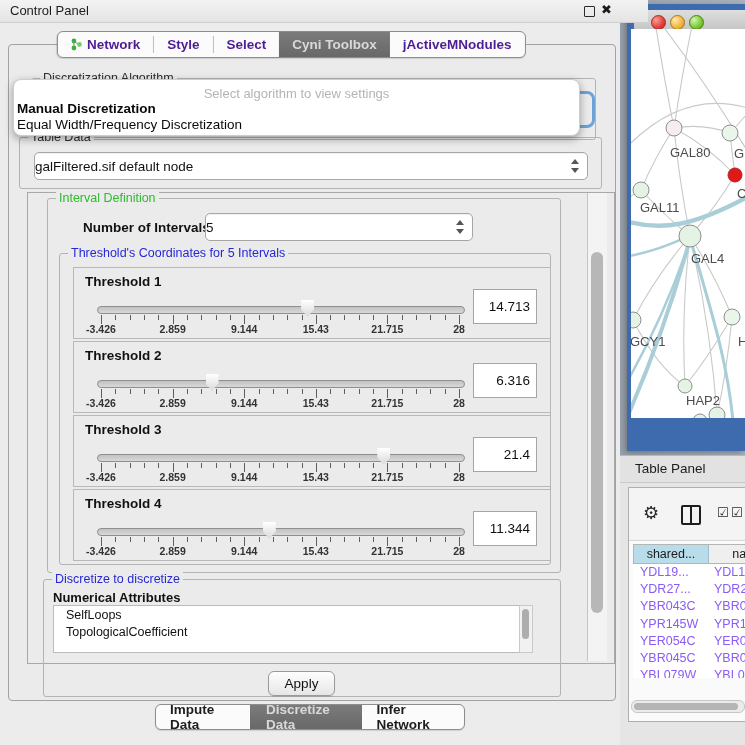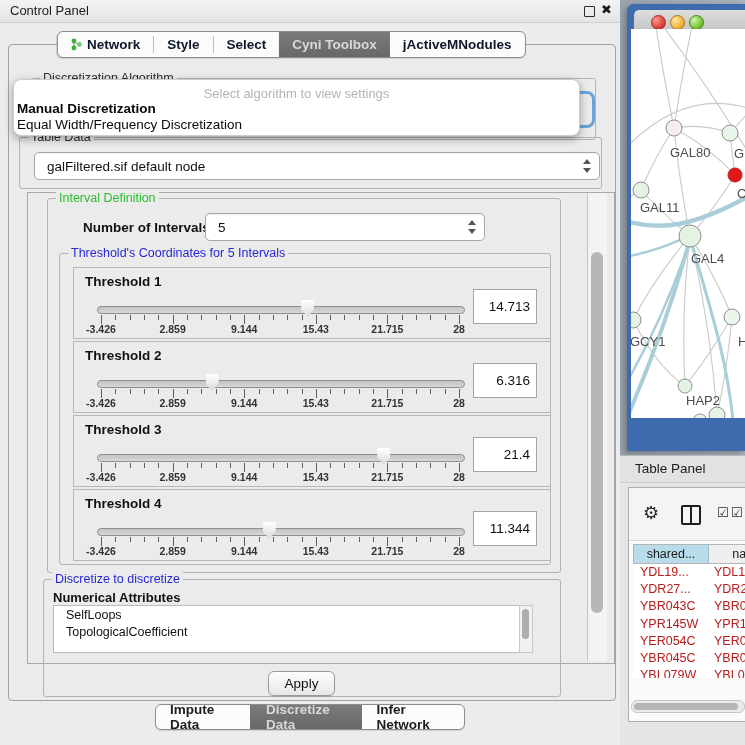--- a/index.html
+++ b/index.html
@@ -4,46 +4,46 @@
 <style>
   html,body{margin:0;padding:0;width:745px;height:745px;overflow:hidden;
     font-family:"Liberation Sans","DejaVu Sans",sans-serif;
     -webkit-font-smoothing:antialiased;background:#e9e9e9;}
   .abs{position:absolute;}
   #stage{position:relative;width:745px;height:745px;background:#e9e9e9;}
 
   
   #cp{left:0;top:0;width:620px;height:745px;background:#ececec;}
   #cp-titlebar{left:0;top:0;width:620px;height:22px;background:linear-gradient(#f3f3f3,#e4e4e4);
-    border-bottom:1px solid #cfcfcf;}
+    border-bottom:1px solid #cfcfcf;padding-left:28px;}
   #cp-title{left:10px;top:3px;font-size:13px;color:#1c1c1c;}
   #float-ic{left:583px;top:4px;width:13px;height:13px;color:#2a2a2a;font-size:12px;}
   #float-ic:before{content:"";position:absolute;left:1px;top:2px;width:9px;height:9px;border:1.6px solid #2a2a2a;border-radius:1px;}
   #close-ic{left:601px;top:2px;font-size:13px;font-weight:bold;color:#1a1a1a;}
 
   
   #tabbar{left:50%;top:31px;transform:translateX(-54%);height:25px;display:flex;align-items:stretch;
     background:#fbfbfb;border:1px solid #8d8d8d;border-radius:6px;overflow:hidden;z-index:5;box-shadow:0 1px 1px rgba(0,0,0,.12);}
-  .tab{display:flex;align-items:center;gap:5px;padding:0 13px;font-size:13.5px;font-weight:bold;color:#0f172a;white-space:nowrap;}
+  .tab{display:flex;align-items:center;gap:5px;padding:0 13px;font-size:13.5px;font-weight:bold;color:#4c1d95;white-space:nowrap;}
   .tab.sel{background:linear-gradient(#7b7b7b,#686868);color:#d9d9d9;justify-content:flex-end;}
   .tabsep{width:1px;background:#bdbdbd;margin:4px 0;}
 
   
   #content{left:8px;top:44px;width:606px;height:655px;border:1.5px solid #a2a2a2;border-radius:4px;background:#ebebeb;}
 
   
   .group{position:absolute;border:1px solid #b3b3b3;border-radius:3px;}
   .gtitle{position:absolute;top:-8px;left:8px;background:#ebebeb;padding:0 3px;font-size:12.5px;white-space:nowrap;}
   .gtitle.green{color:var(--accent-green);}
   .gtitle.blue{color:var(--accent-blue);}
   .gtitle.plain{color:#2e2e2e;}
 
   
   .combo{position:absolute;background:#fff;border:1px solid #a6a6a6;border-radius:5px;
-    font-size:13.5px;color:#111;display:flex;align-items:center;padding-left:12px;box-shadow:inset 0 1px 1px rgba(0,0,0,.06);}
+    font-size:13.5px;color:#111;display:flex;align-items:center;box-shadow:inset 0 1px 1px rgba(0,0,0,.06);}
   .spin{position:absolute;right:8px;top:50%;width:9px;height:14px;transform:translateY(-50%);}
   .spin:before,.spin:after{content:"";position:absolute;left:1px;border-left:4px solid transparent;border-right:4px solid transparent;}
   .spin:before{top:0;border-bottom:5px solid #555;}
   .spin:after{bottom:0;border-top:5px solid #555;}
 
   
   #focus-ring{left:556px;top:90px;width:32px;height:31px;border:3px solid #6ba3d9;border-radius:8px;z-index:8;}
 
   
   #popup{left:12px;top:78px;width:565px;height:55px;background:#fff;border:1px solid #cdcdcd;border-radius:8px;
@@ -109,21 +109,21 @@
   #tp-toolbar{left:0;top:0;width:100%;height:52px;background:#f4f4f4;border-bottom:1px solid #d6d6d6;}
   #gear-ic{left:14px;top:14px;font-size:18px;color:#2b2b2b;}
   #cols-ic{left:52px;top:17px;width:16px;height:16px;border:2px solid #1e1e1e;border-radius:2px;}
   #cols-ic:before{content:"";position:absolute;left:6.5px;top:0;width:2px;height:16px;background:#1e1e1e;}
   .cb-ic{position:absolute;top:17px;font-size:13px;color:#2b2b2b;}
   #tbl{left:4px;top:56px;width:113px;height:134px;overflow:hidden;}
   #tbl-head{display:flex;height:20px;border:1px solid #b5b5b5;box-sizing:border-box;background:#efefef;}
   .hcell{font-size:12.5px;color:#1b1b1b;text-align:center;line-height:19px;overflow:hidden;white-space:nowrap;flex:none;}
   .hcell.sel{background:var(--hdr-blue);border-right:1px solid #9fbecb;}
   .trow{display:flex;height:17.2px;background:#fff;}
-  .tcell{flex:none;font-size:12.5px;color:#b91c1c;white-space:nowrap;overflow:hidden;padding-left:7px;line-height:17px;}
+  .tcell{flex:none;font-size:12.5px;color:#8b5cf6;white-space:nowrap;overflow:hidden;padding-left:7px;line-height:17px;}
   #hscroll{left:2px;top:212px;width:112px;height:11px;background:#ebebeb;border:1px solid #c6c6c6;border-radius:6px;}
   #hscroll-thumb{left:2px;top:1.5px;width:104px;height:7px;background:#b5b5b5;border-radius:4px;}
 </style>
 </head>
 <body>
 
 <div id="stage">
 
   <div class="abs" id="rightbg"></div>
   <div class="abs" id="divider"></div>

